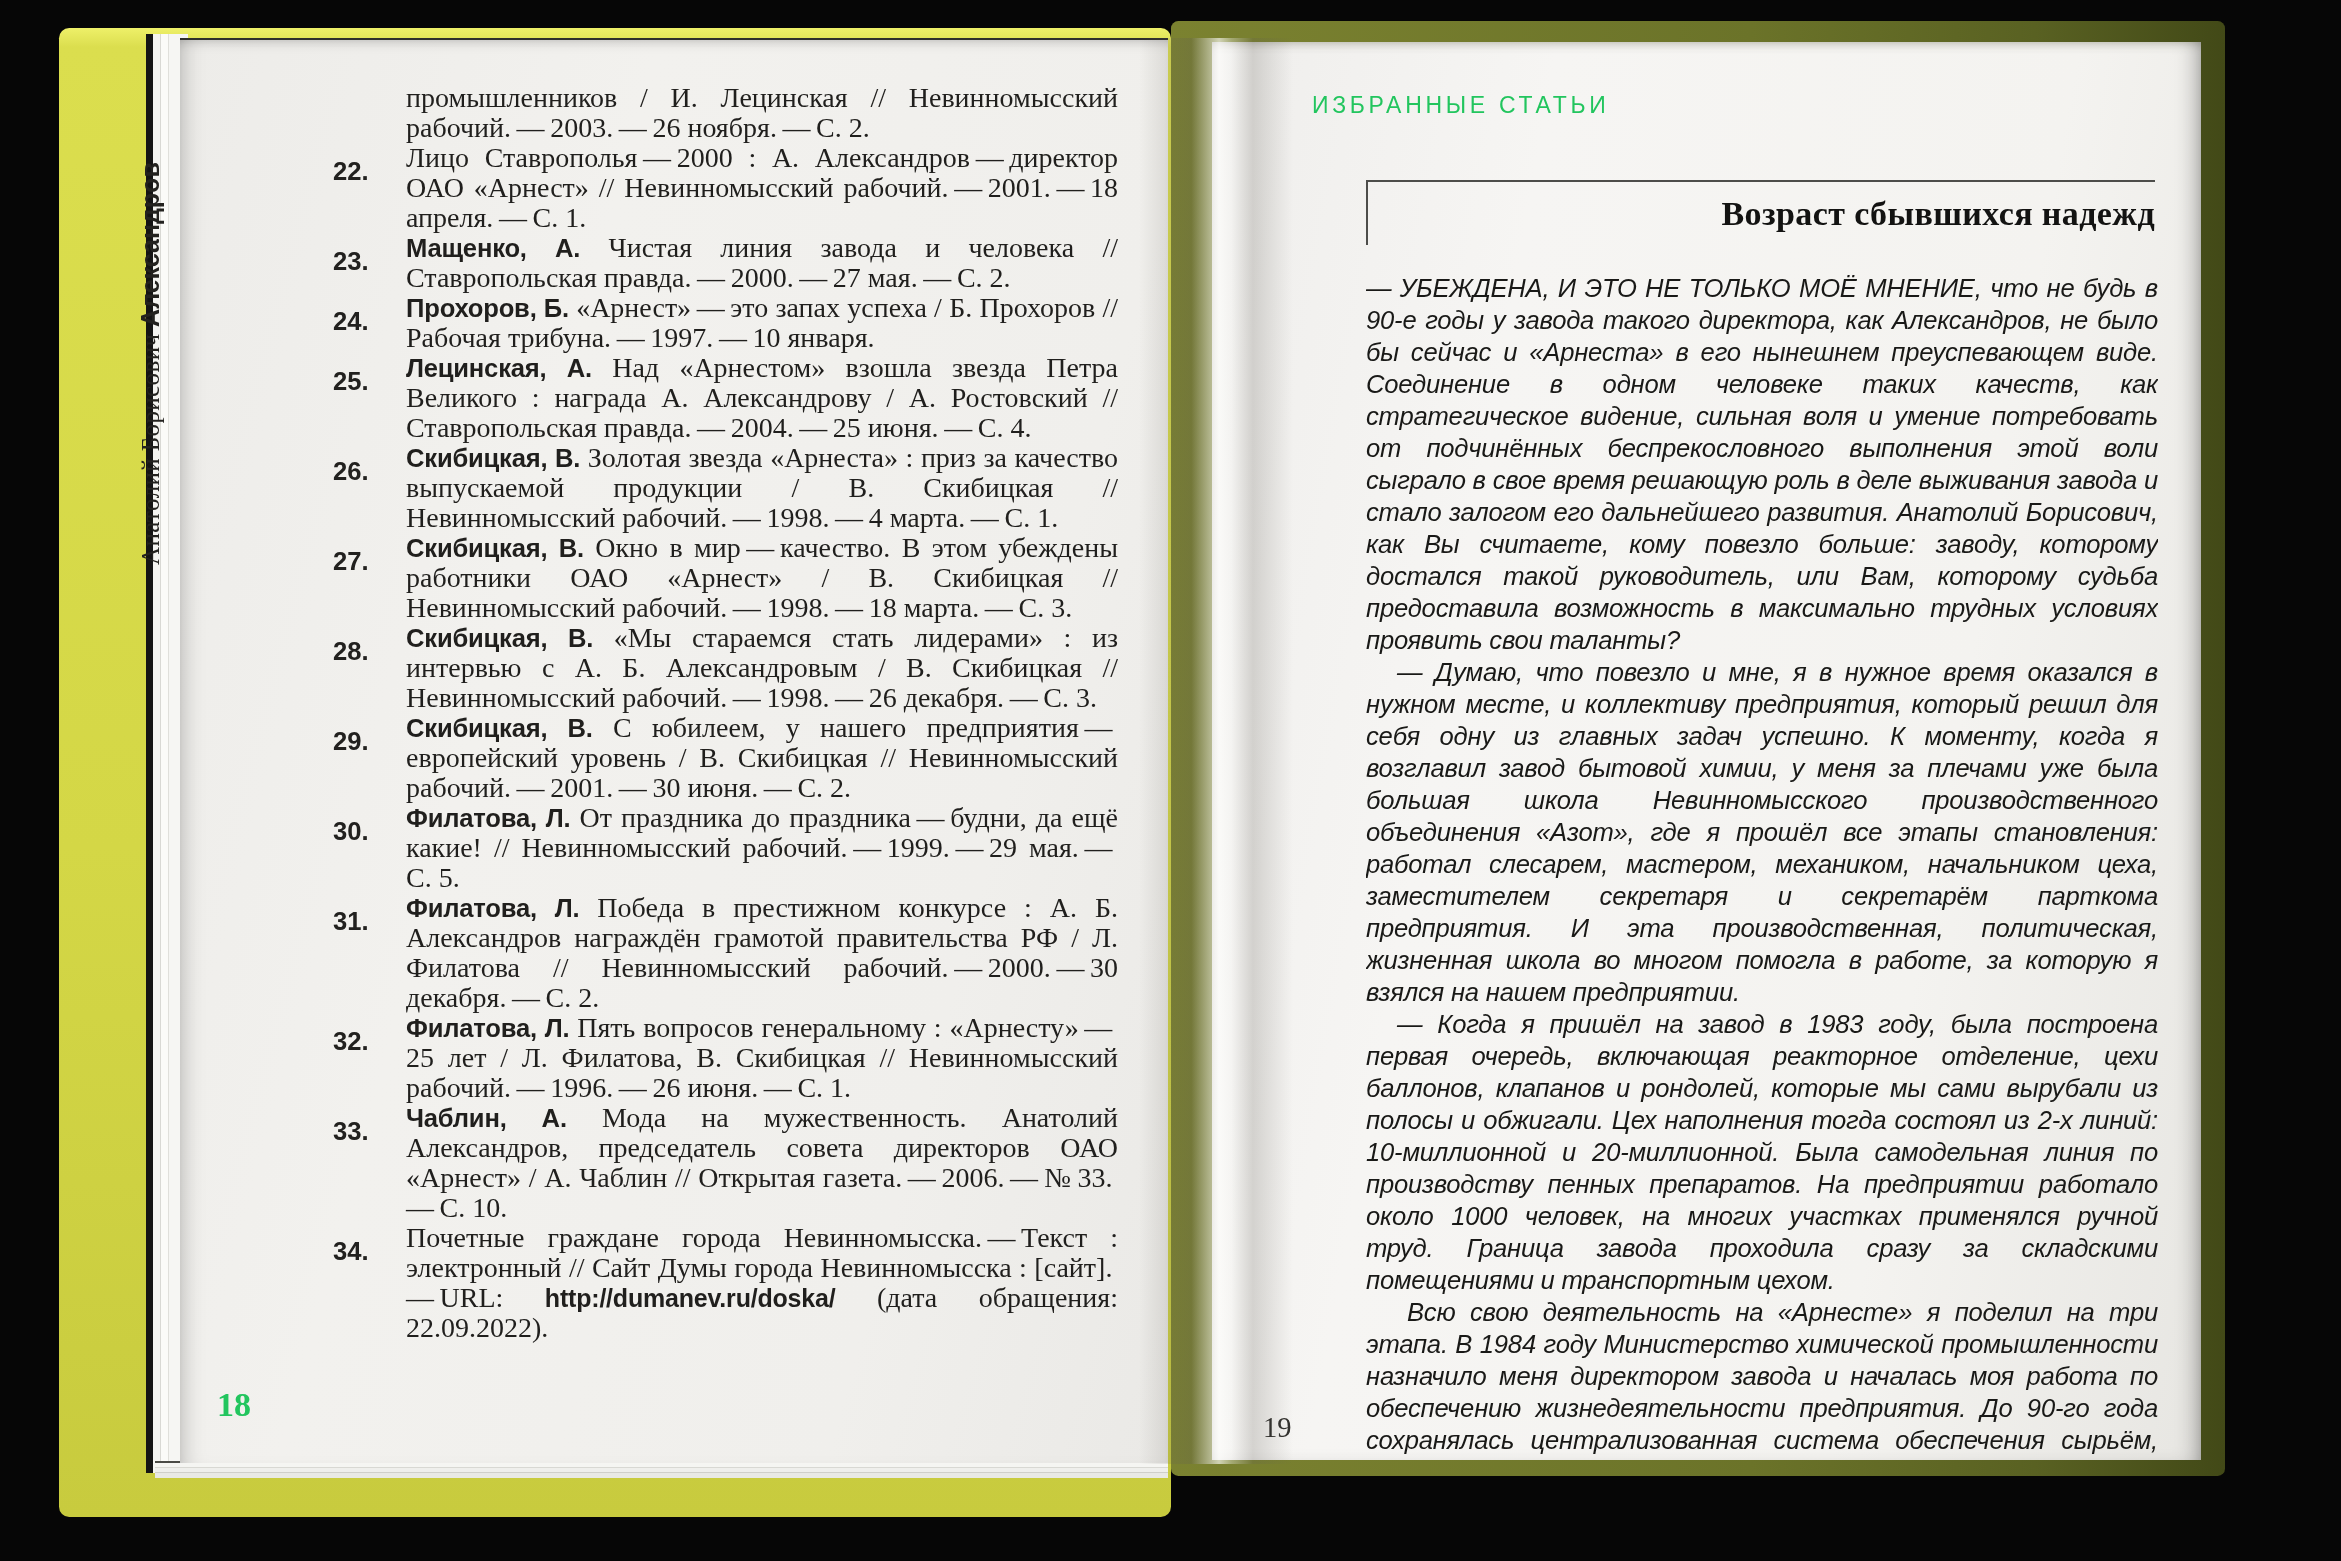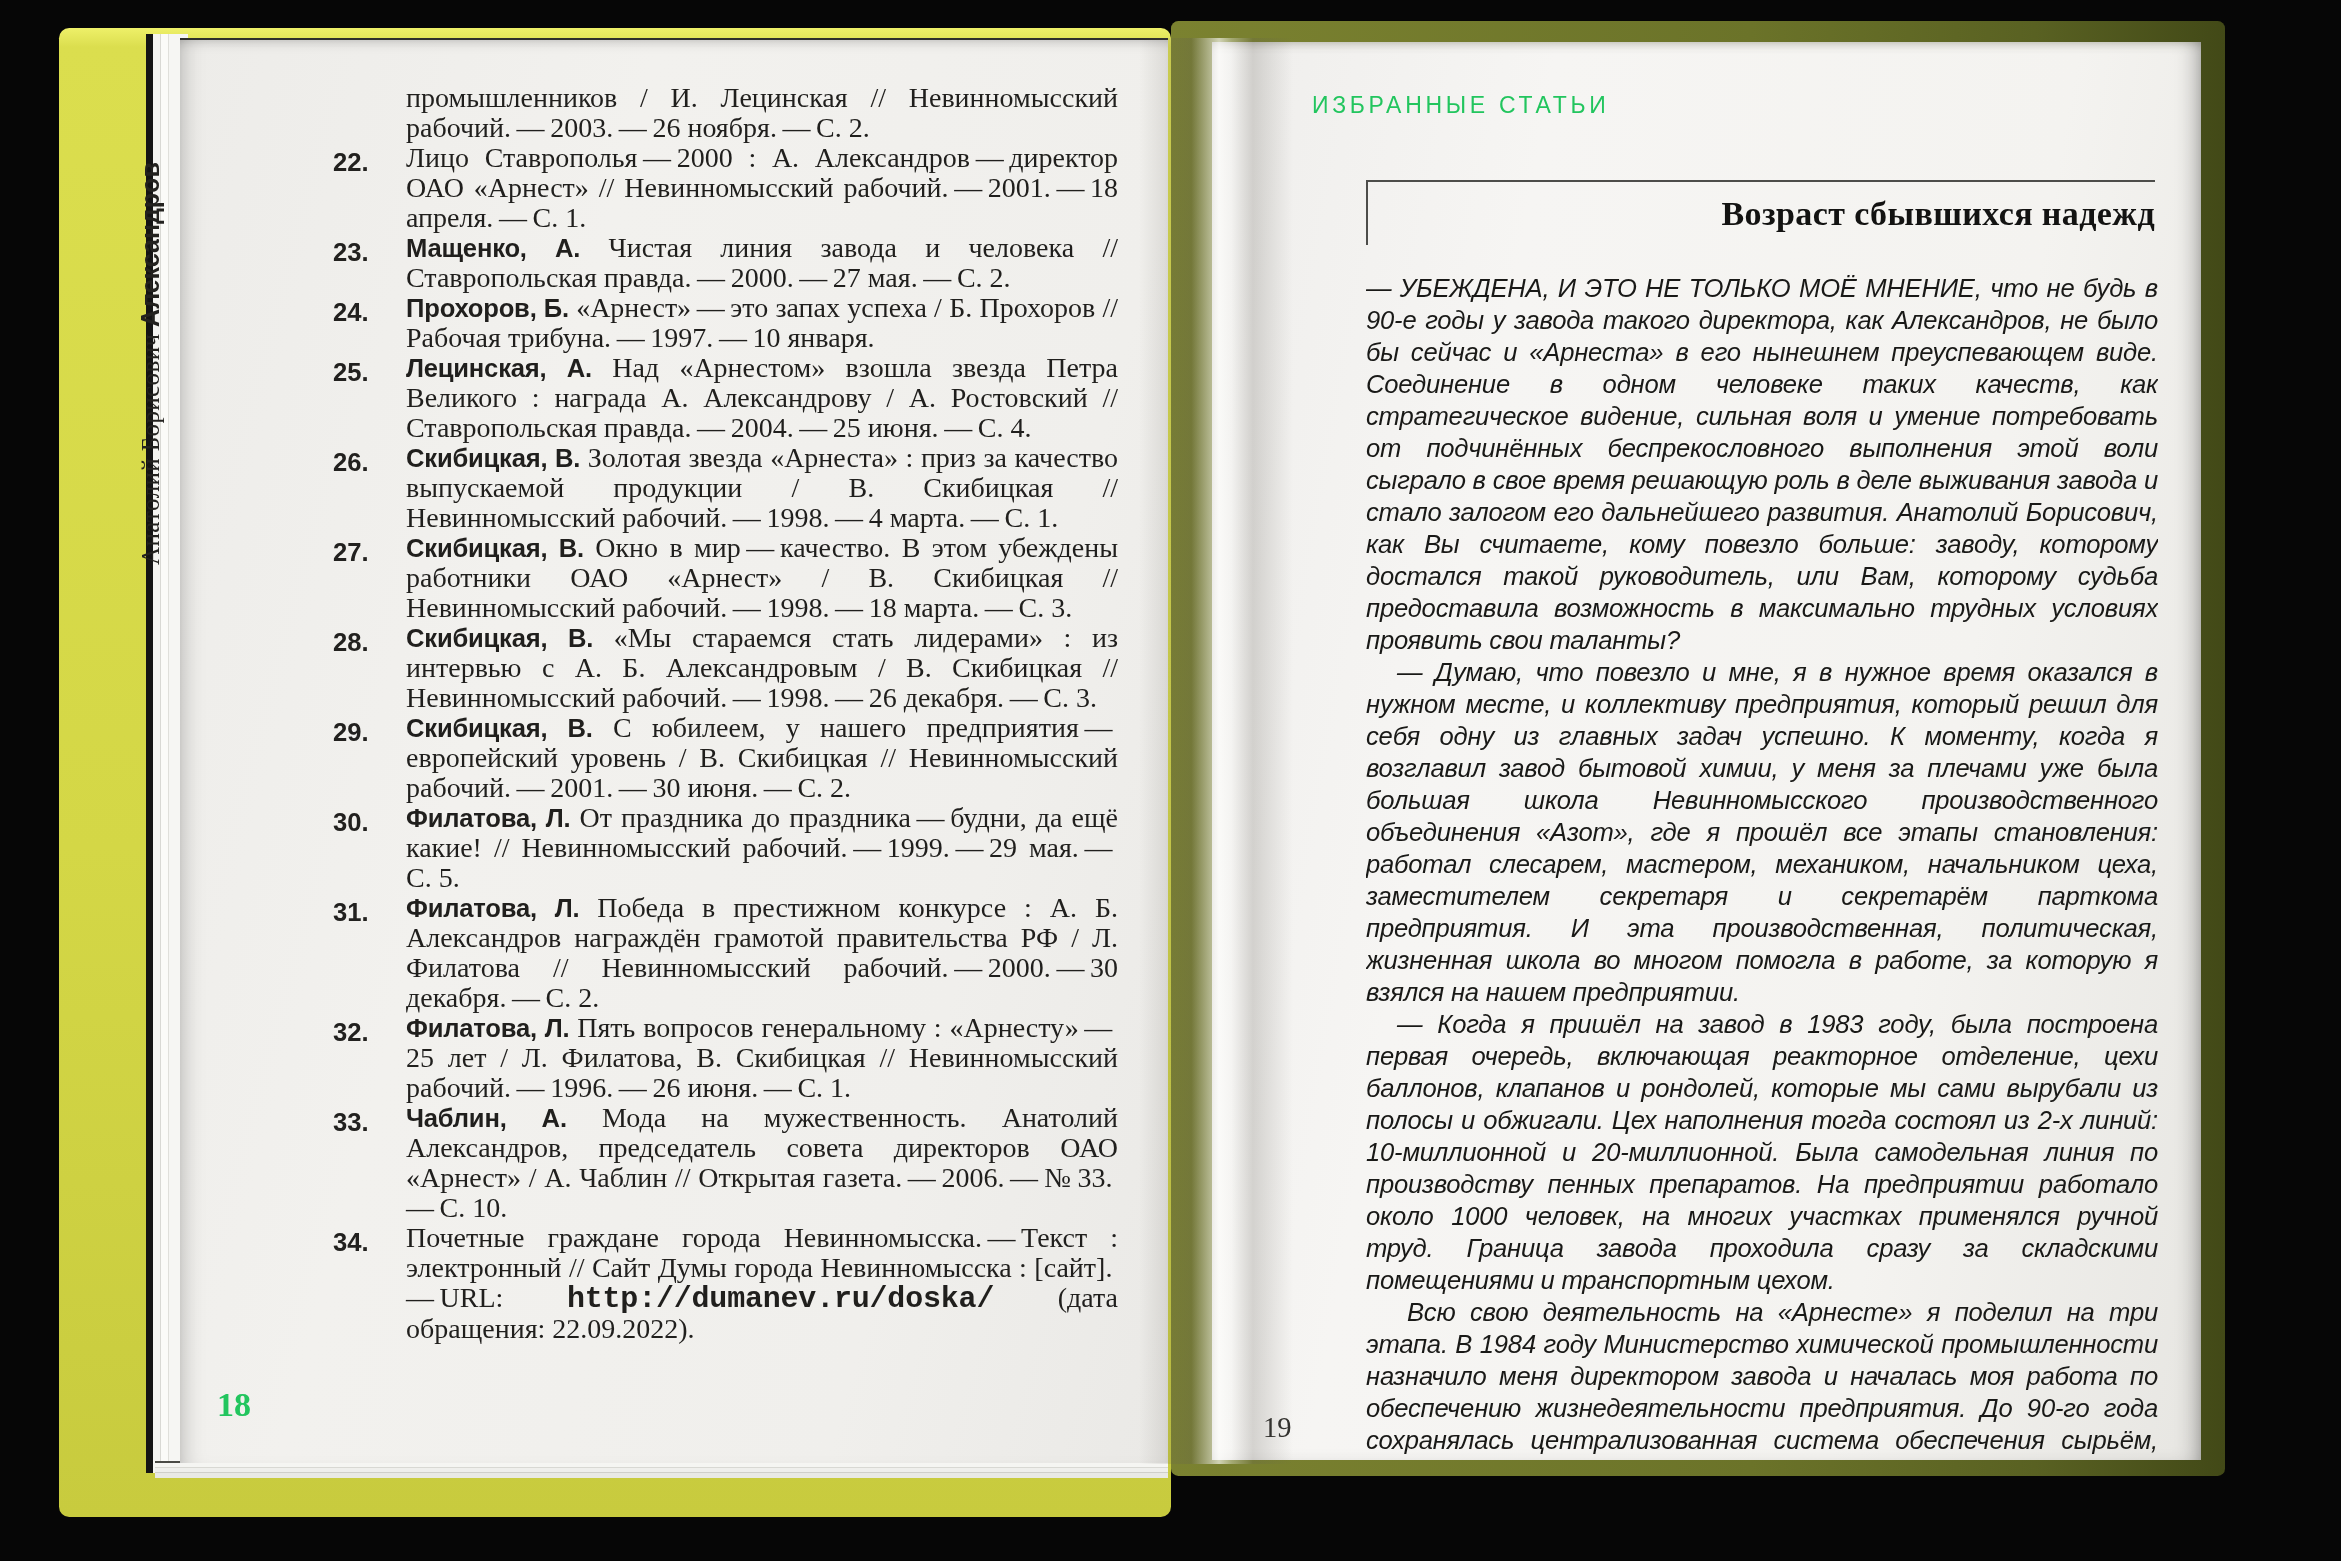--- a/index.html
+++ b/index.html
@@ -33,24 +33,24 @@
   
   .spine-text{position:absolute;left:136px;top:565px;transform:rotate(-90deg);transform-origin:0 0;
       white-space:nowrap;font:400 25px/29px "Liberation Serif",serif;color:#23221f;letter-spacing:0.4px;}
   .spine-text .surname{font-family:"Liberation Sans",sans-serif;font-weight:700;font-size:25px;letter-spacing:0;}
 
   .biblio{position:absolute;left:333px;top:83px;width:785px;max-height:1380px;overflow:hidden;
       font:400 28px/30px "Liberation Serif",serif;color:#201f1d;text-align:justify;}
   .carryover{margin:0 0 0 73px;}
   .biblio ol{list-style:none;margin:0;padding:0;}
   .biblio li{position:relative;padding-left:73px;}
-  .entry-num{position:absolute;left:0;top:4px;font-family:"Liberation Sans",sans-serif;
+  .entry-num{position:absolute;left:0;top:13px;font-family:"Liberation Sans",sans-serif;
       font-weight:700;font-size:25.6px;color:#22211f;}
   .seg-author{font-family:"Liberation Sans",sans-serif;font-weight:700;font-size:25.6px;letter-spacing:-0.2px;}
-  .seg-url{font-family:Liberation Mono, monospace;font-weight:700;font-size:30px;letter-spacing:-0.2px;}
+  .seg-url{font-family:Liberation Sans, sans-serif;font-weight:700;font-size:25px;letter-spacing:-0.2px;}
 
   .page-num-left{position:absolute;left:217px;top:1388px;font:700 34px/34px "Liberation Serif",serif;color:#22c55e;}
 
   
   .section-header{position:absolute;left:1312px;top:92px;font-family:"Liberation Sans",sans-serif;
       font-size:23px;letter-spacing:3.7px;color:#22c55e;}
   .title-box{position:absolute;left:1366px;top:180px;width:787px;height:63px;
       border-top:2.2px solid #4d4d4a;border-left:2.2px solid #4d4d4a;}
   .article-title{margin:0;text-align:right;font:700 34px/64px "Liberation Serif",serif;
       color:#131312;letter-spacing:0.4px;}

